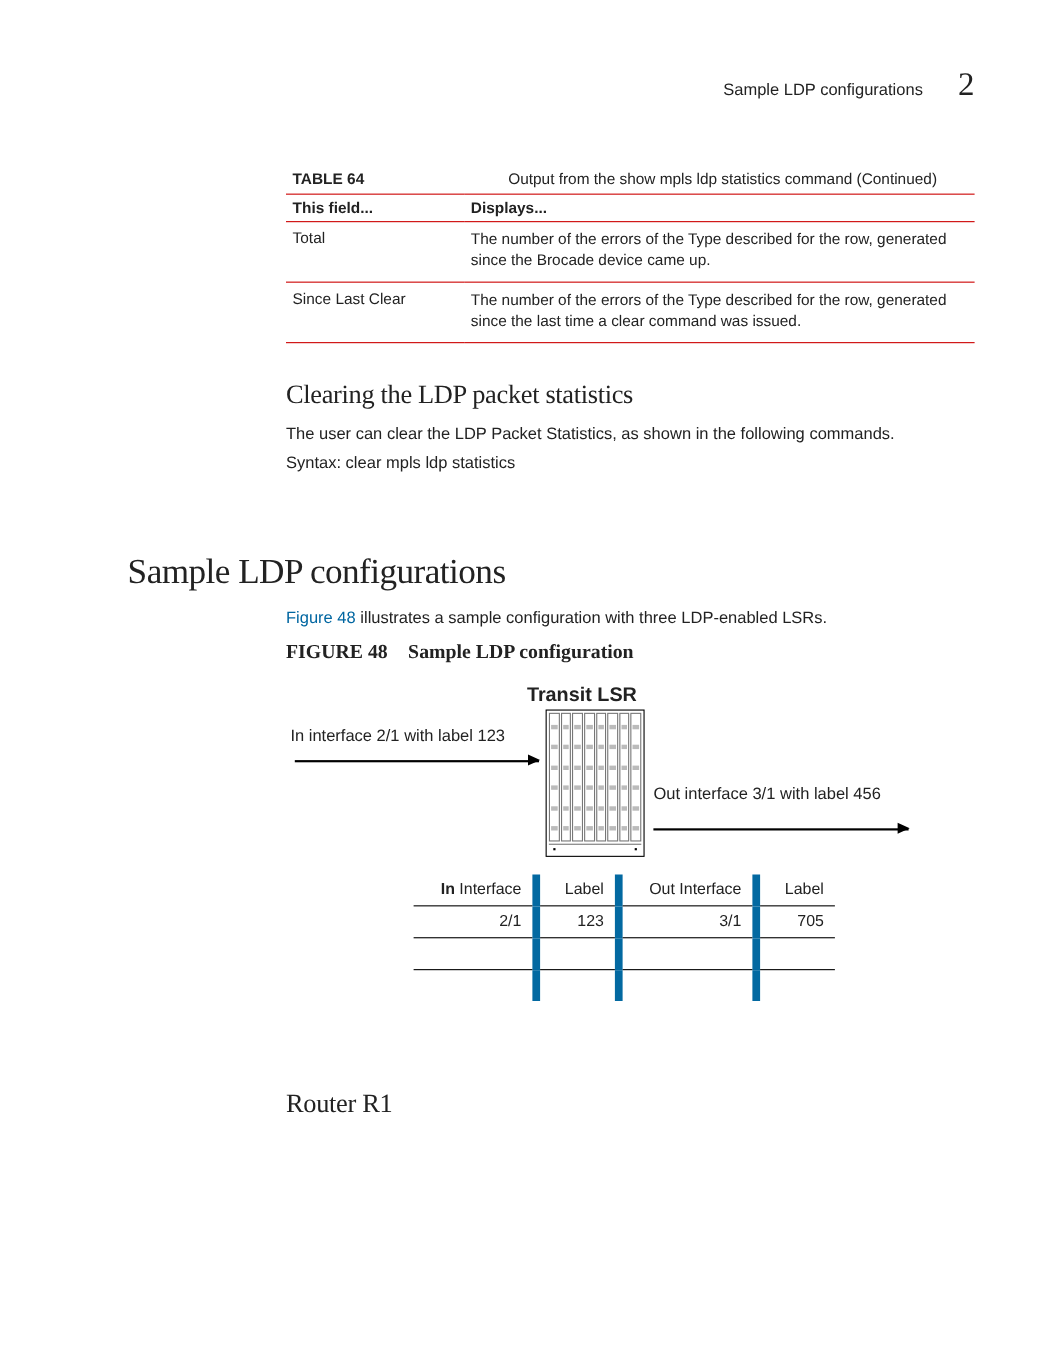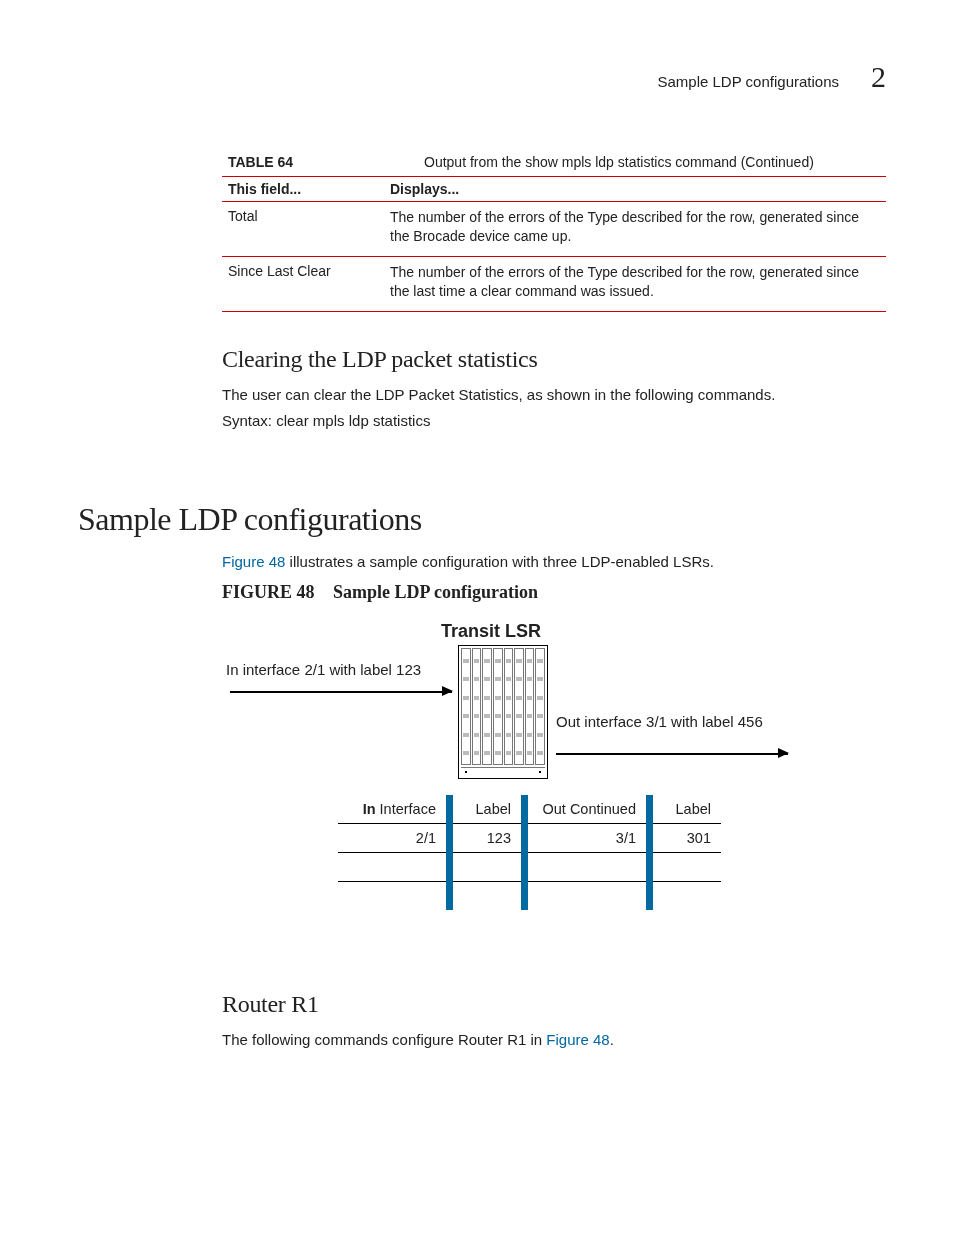--- a/index.html
+++ b/index.html
@@ -24,20 +24,21 @@
   }
   .running-head .title {
     font-size: 15px;
   }
   .running-head .chapnum {
     font-family: Georgia, 'Times New Roman', serif;
     font-size: 30px;
   }
   .content {
     padding-left: 144px;
+    margin-left: 38px;
   }
 
   
   .tbl64 {
     border-collapse: collapse;
     width: 100%;
     font-size: 14px;
   }
   .tbl64 .caprow td {
     padding: 4px 6px 6px 6px;
@@ -343,44 +344,41 @@
             <div class="dot"></div>
             <div class="dot"></div>
           </div>
       </div>
 
       <table class="lsrtable">
         <tbody>
             <tr>
           <td class="c-in br"><span style="font-weight:normal"><b>In</b> Interface</span></td>
           <td class="c-lab1 br">Label</td>
-          <td class="c-out br">Out Continued</td>
+          <td class="c-out br">Out Interface</td>
           <td class="c-lab2">Label</td>
         </tr>
         <tr>
           <td class="c-in br">2/1</td>
           <td class="c-lab1 br">123</td>
           <td class="c-out br">3/1</td>
-          <td class="c-lab2">301</td>
+          <td class="c-lab2">705</td>
         </tr>
         <tr>
           <td class="c-in br">&nbsp;</td>
           <td class="c-lab1 br">&nbsp;</td>
           <td class="c-out br">&nbsp;</td>
           <td class="c-lab2">&nbsp;</td>
         </tr>
         <tr class="lastrow">
           <td class="c-in br bb0">&nbsp;</td>
           <td class="c-lab1 br bb0">&nbsp;</td>
           <td class="c-out br bb0">&nbsp;</td>
           <td class="c-lab2 bb0">&nbsp;</td>
         </tr>
       </tbody>
         </table>
     </div>
 
     <h2 class="subhead">Router R1</h2>
-    <p class="body">
-      <span>The following commands configure Router R1 in </span><a class="xref" href="#">Figure 48</a><span>.</span>
-    </p>
 
   </div>
 </div>
 
 </body></html>

